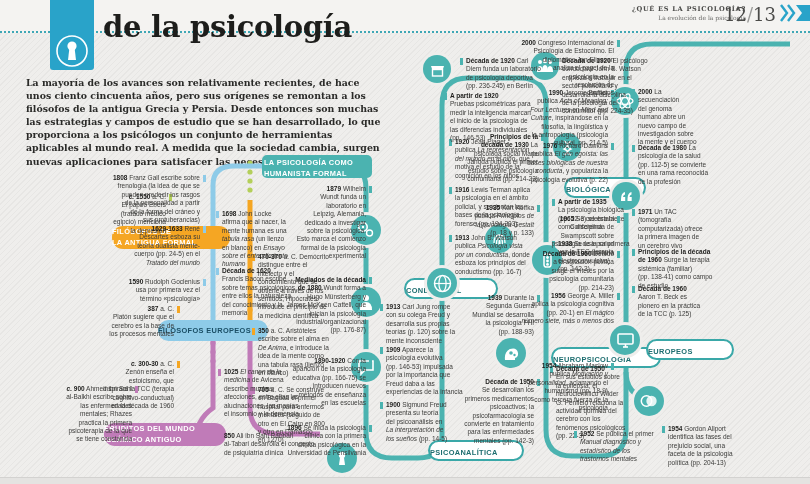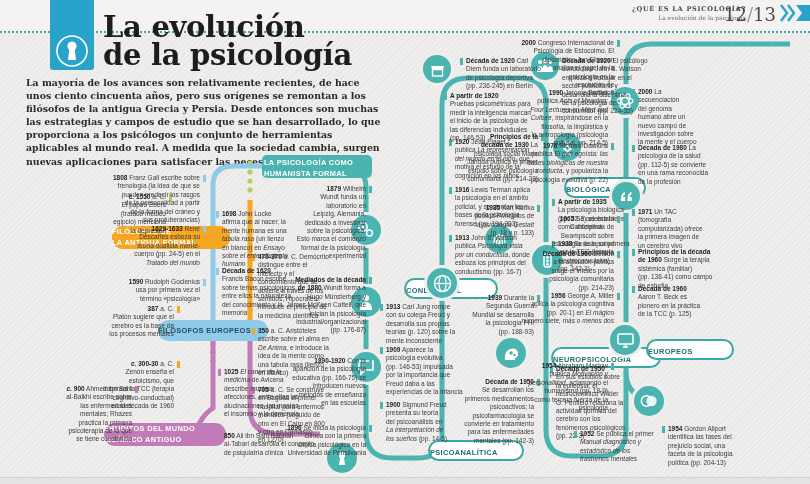--- a/index.html
+++ b/index.html
@@ -122,21 +122,20 @@
   <div id="title-tab"></div>
   <div id="title-key-icon">
     <svg width="40" height="40" viewBox="0 0 40 40">
       <circle cx="20" cy="20" r="15" fill="none" stroke="#ffffff" stroke-width="1.6"></circle>
       <circle cx="20" cy="15" r="4.6" fill="#ffffff"></circle>
       <path d="M17.3 18 L22.7 18 L24 29 L16 29 Z" fill="#ffffff"></path>
     </svg>
   </div>
 
   <div id="main-title">
-    <div>La evolución</div>
     <div>de la psicología</div>
   </div>
 
   <div id="hdr-right">
     <div id="hdr-kicker">¿QUÉ ES LA PSICOLOGÍA?</div>
     <div id="hdr-sub">La evolución de la psicología</div>
   </div>
   <div id="hdr-page">
     <span>12</span><span class="slash">/</span><span>13</span>
   </div>

